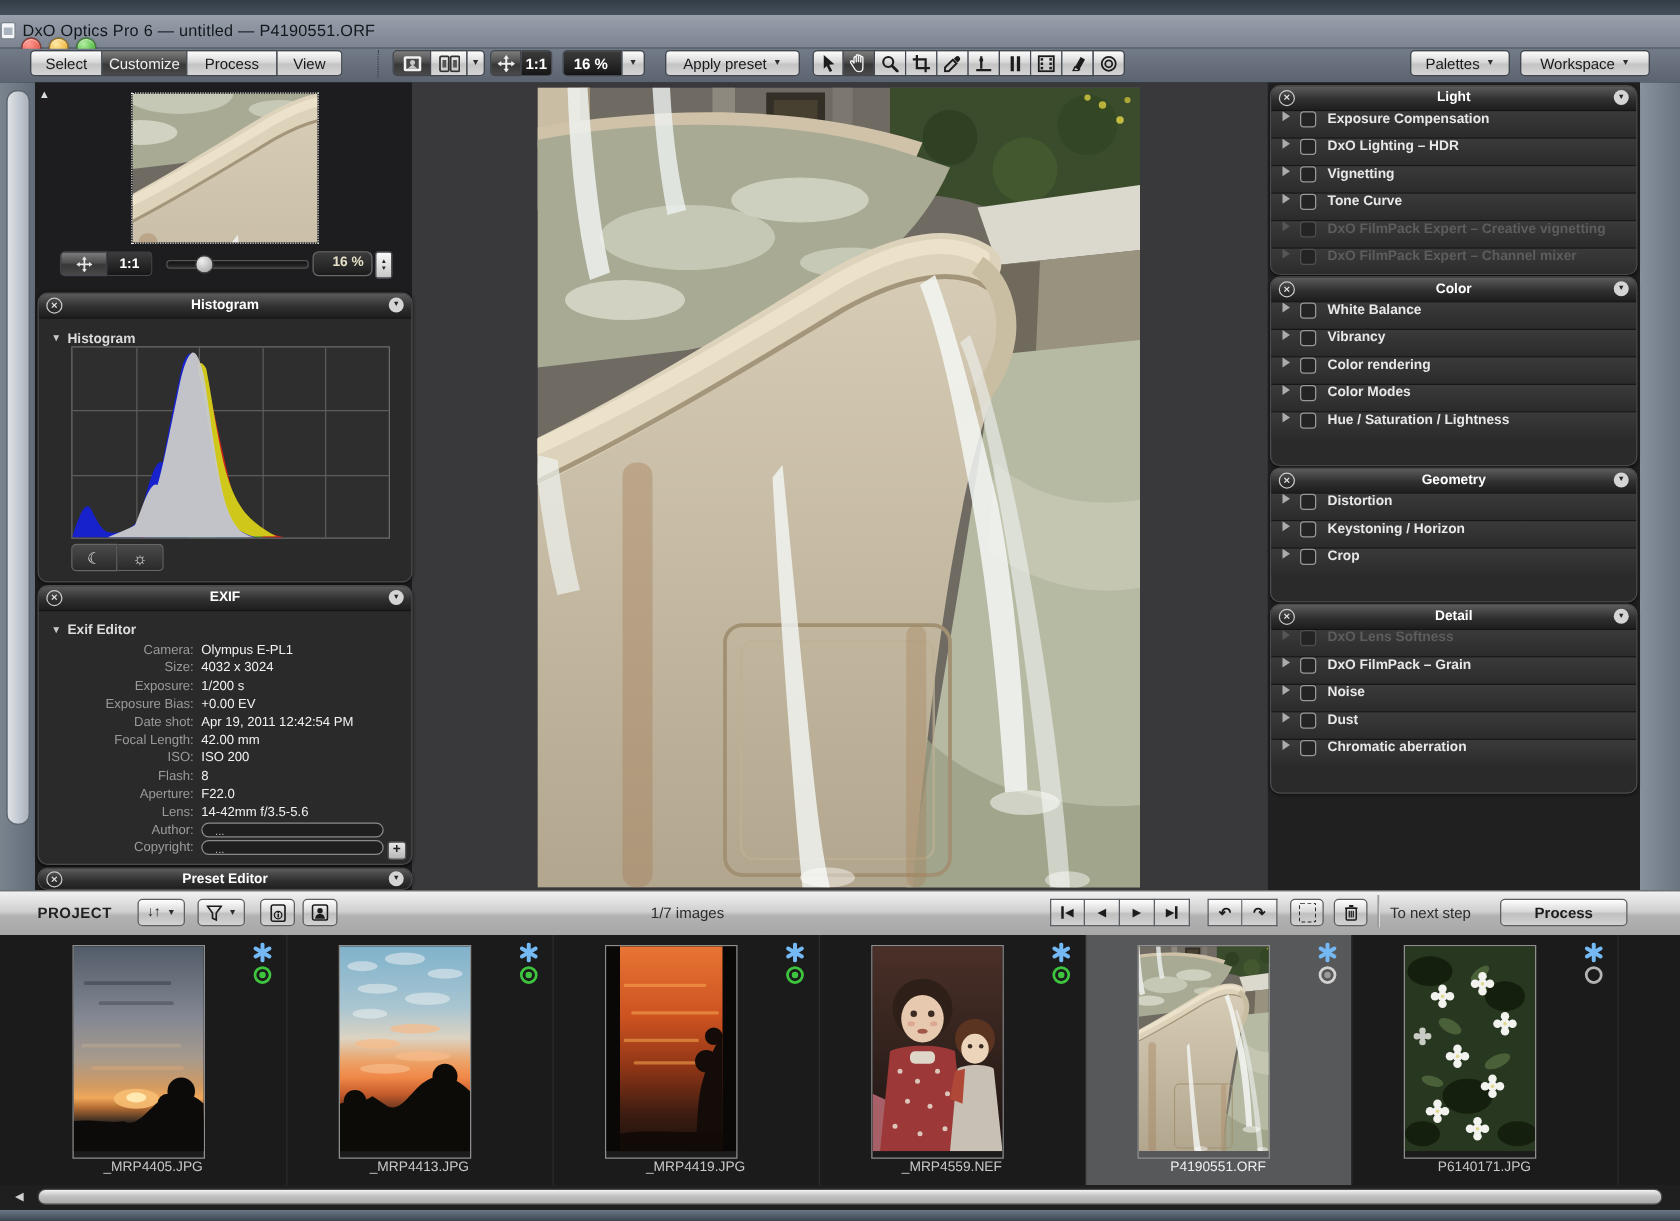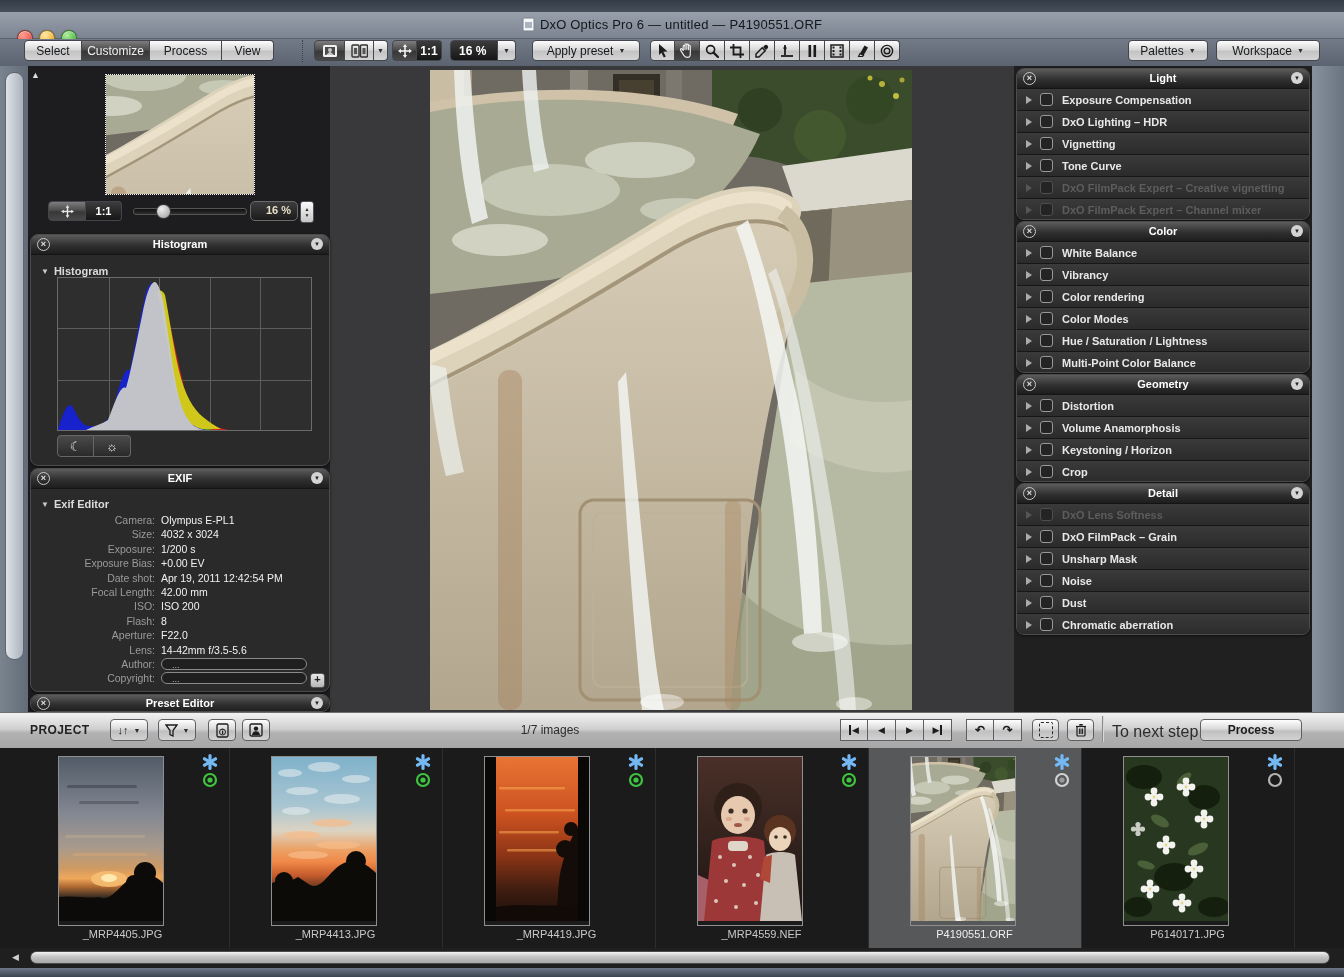--- a/index.html
+++ b/index.html
@@ -3,21 +3,21 @@
 <meta charset="utf-8">
 <style>
   html,body{margin:0;padding:0}
   body{width:1344px;height:977px;position:relative;overflow:hidden;
        font-family:"Liberation Sans",sans-serif;background:#4f5a66;
        -webkit-font-smoothing:antialiased}
   .abs{position:absolute}
   
   .top-strip{left:0;top:0;width:1344px;height:12px;background:linear-gradient(#333c46,#46505c)}
   .titlebar{left:0;top:12px;width:1344px;height:26px;background:linear-gradient(#97a0ab,#7b8490);border-bottom:1px solid #5a636e}
-  .title-text{width:100%;text-align:center;top:17px;font-size:13px;color:#14181d;letter-spacing:.2px}
+  .title-text{width:100%;top:17px;font-size:13px;color:#14181d;letter-spacing:.2px}
   .tl{width:14px;height:14px;border-radius:50%;top:18px;box-shadow:inset 0 1px 1px rgba(255,255,255,.5),0 0 1px rgba(0,0,0,.6)}
   .tl.red{left:17px;background:radial-gradient(circle at 35% 30%,#ff9d94,#ec6a5e 55%,#b13f34);border:1px solid #8d352c}
   .tl.yellow{left:39px;background:radial-gradient(circle at 35% 30%,#ffe9a8,#f5bf4f 55%,#c08e23);border:1px solid #9a7420}
   .tl.green{left:61px;background:radial-gradient(circle at 35% 30%,#b6eea2,#61c554 55%,#3f8f34);border:1px solid #3a7d2e}
   .toolbar{left:0;top:39px;width:1344px;height:27px;background:linear-gradient(#727b87,#5a636f);border-bottom:1px solid #23282e}
   
   .btn,.seg{display:flex;align-items:center;justify-content:center;height:21px;
     background:linear-gradient(#fdfdfd,#d9d9d9 45%,#c4c4c4 55%,#d4d4d4);
     border:1px solid #43474d;color:#17191c;font-size:12px;box-sizing:border-box}
   .group{display:flex;position:absolute}
@@ -41,21 +41,21 @@
     color:#fff;font-size:11px;font-weight:bold;text-align:center;line-height:19px;position:relative;border-bottom:1px solid #141414}
   .phx{position:absolute;left:6px;top:3px;width:11px;height:11px;border:1px solid #c9c9c9;border-radius:50%;
     color:#e4e4e4;font-size:9px;line-height:10px;text-align:center;font-weight:bold}
   .phc{position:absolute;right:6px;top:3px;width:12px;height:12px;background:#d4d4d4;border-radius:50%;
     color:#222;font-size:6px;line-height:13px;text-align:center}
   .disc{color:#c9c9c9;font-size:8px;margin-right:5px;vertical-align:1px}
   .disc-label{color:#dcdcdc;font-size:11px;font-weight:bold}
   
   .cor-body{position:absolute;left:0;right:0}
   .cor-row{height:21px;border-bottom:1px solid #171717;background:linear-gradient(#3a3a3a,#2b2b2b);
-    display:flex;align-items:center;padding-left:9px}
+    display:flex;align-items:flex-start;padding-left:9px}
   .cor-row:last-child{border-bottom:none}
   .tri{width:0;height:0;border-left:6px solid #ababab;border-top:4px solid transparent;border-bottom:4px solid transparent;margin-right:8px}
   .cbx{width:11px;height:11px;border:1px solid #989898;border-radius:3px;background:#242424;margin-right:9px}
   .cor-label{color:#e8e8e8;font-size:11px;font-weight:bold;white-space:nowrap}
   .dis .tri{border-left-color:#565656}.dis .cbx{border-color:#4e4e4e}.dis .cor-label{color:#5d5d5d}
   
   .xrow{display:flex;font-size:10.5px;line-height:14.4px}
   .xlab{width:124px;text-align:right;color:#9b9b9b;padding-right:6px;flex:none}
   .xval{color:#f2f2f2;font-weight:normal;white-space:nowrap}
   .pill{width:146px;height:12px;border:1px solid #8a8a8a;border-radius:7px;background:#1f1f1f;
@@ -75,21 +75,21 @@
   .hgrid{position:absolute;background:#5c5c5c}
   .tool-sq{width:36px;height:22px;background:linear-gradient(#4a4a4a,#2a2a2a);border:1px solid #666;
     color:#e8e8e8;font-size:13px;text-align:center;line-height:21px}
   
   .image-area{left:330px;top:66px;width:684px;height:646px;background:#39393c}
   
   .proj-bar{left:0;top:712px;width:1344px;height:36px;
     background:linear-gradient(#f2f2f2,#cfcfcf 45%,#b2b2b2 55%,#a6a6a6);border-top:1px solid #6f6f6f;border-bottom:1px solid #3c3c3c}
   .proj-label{font-size:12px;color:#222;font-weight:bold;letter-spacing:.4px}
   .count-label{font-size:12px;color:#2c2c2c}
-  .next-label{font-size:16px;color:#2c2c2c}
+  .next-label{font-size:12px;color:#2c2c2c}
   .bbtn{display:flex;align-items:center;justify-content:center;height:22px;
     background:linear-gradient(#fefefe,#dadada 45%,#c0c0c0 55%,#d2d2d2);border:1px solid #5c5f63;box-sizing:border-box;
     font-size:12px;color:#1c1c1c}
   .vsep{width:1px;height:26px;background:#8b8b8b;border-right:1px solid #d8d8d8}
   
   .filmstrip{left:0;top:748px;width:1344px;height:200px;background:#1b1b1b}
   .cell-sep{width:1px;height:200px;background:#2d2d2d}
   .fcell-selected{background:#57585a}
   .fname{position:absolute;width:213px;text-align:center;font-size:11px;color:#c9c9c9;top:180px}
   .fimg{position:absolute;top:8px;border:1px solid #8f8f8f}
@@ -758,48 +758,38 @@
     <div class="cor-row">
         <span class="tri"></span>
         <span class="cbx"></span>
         <span class="cor-label">Color Modes</span>
       </div>
     <div class="cor-row">
         <span class="tri"></span>
         <span class="cbx"></span>
         <span class="cor-label">Hue / Saturation / Lightness</span>
       </div>
-    <div class="cor-row">
-        <span class="tri"></span>
-        <span class="cbx"></span>
-        <span class="cor-label">Multi-Point Color Balance</span>
-      </div>
   </div>
 </div>
 
 <div class="card" style="left:1016px;top:374px;width:294px;height:108px">
   <div class="phead">
     <span class="phx">×</span>
     <span>Geometry</span>
     <span class="phc">▼</span>
   </div>
   <div class="cor-body">
     <div class="cor-row">
         <span class="tri"></span>
         <span class="cbx"></span>
         <span class="cor-label">Distortion</span>
       </div>
     <div class="cor-row">
         <span class="tri"></span>
         <span class="cbx"></span>
-        <span class="cor-label">Volume Anamorphosis</span>
-      </div>
-    <div class="cor-row">
-        <span class="tri"></span>
-        <span class="cbx"></span>
         <span class="cor-label">Keystoning / Horizon</span>
       </div>
     <div class="cor-row">
         <span class="tri"></span>
         <span class="cbx"></span>
         <span class="cor-label">Crop</span>
       </div>
   </div>
 </div>
 
@@ -812,25 +802,20 @@
   <div class="cor-body">
     <div class="cor-row dis">
         <span class="tri"></span>
         <span class="cbx"></span>
         <span class="cor-label">DxO Lens Softness</span>
       </div>
     <div class="cor-row">
         <span class="tri"></span>
         <span class="cbx"></span>
         <span class="cor-label">DxO FilmPack – Grain</span>
-      </div>
-    <div class="cor-row">
-        <span class="tri"></span>
-        <span class="cbx"></span>
-        <span class="cor-label">Unsharp Mask</span>
       </div>
     <div class="cor-row">
         <span class="tri"></span>
         <span class="cbx"></span>
         <span class="cor-label">Noise</span>
       </div>
     <div class="cor-row">
         <span class="tri"></span>
         <span class="cbx"></span>
         <span class="cor-label">Dust</span>

